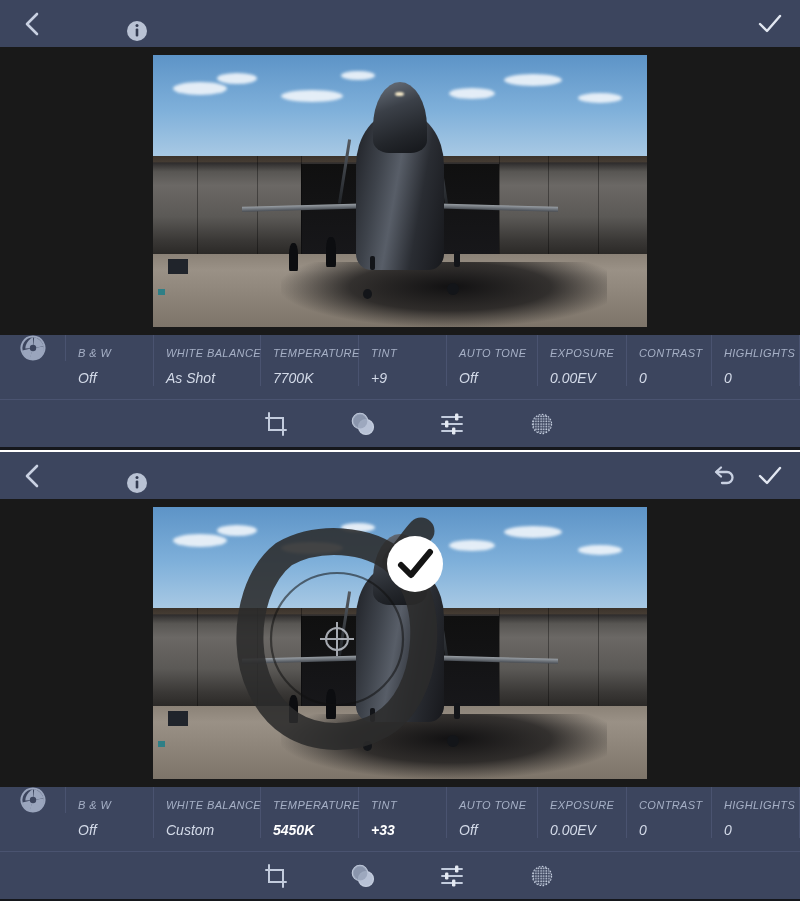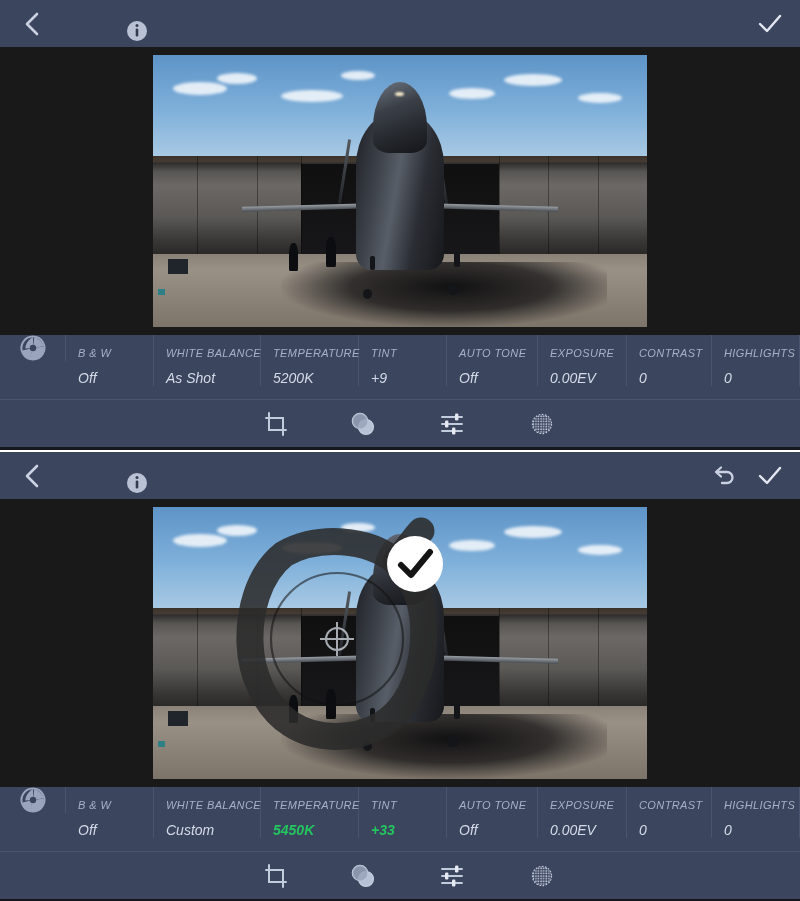--- a/index.html
+++ b/index.html
@@ -107,21 +107,21 @@
     flex: 0 0 auto; padding: 12px 0 0 12px; border-right: 1px solid #4a5370;
     cursor: pointer; position: relative;
   }
   .p-cell .lbl {
     font-size: 11px; letter-spacing: .4px; color: #a6b0c6; text-transform: uppercase;
     white-space: nowrap;
   }
   .p-cell .val {
     margin-top: 11px; font-size: 14px; color: #d3dae8; white-space: nowrap;
   }
-  .p-cell.changed .val { color: #22c55e; font-weight: bold; }
+  .p-cell.changed .val { color: #ffffff; font-weight: bold; }
 
   
   .toolbar {
     position: absolute; left: 0; top: 400px; width: 800px; height: 47px;
     background: #3c455e; display: flex; align-items: center;
   }
   .tool { position: absolute; top: 10px; width: 30px; height: 28px; cursor: pointer; }
   .t1 { left: 261px; } .t2 { left: 348px; } .t3 { left: 438px; } .t4 { left: 527px; }
   .botstrip {
     position: absolute; left: 0; top: 447px; width: 800px; height: 4px; background: #15171c;
@@ -210,21 +210,21 @@
     <div class="p-cell" style="width:88px">
       <div class="lbl">B &amp; W</div>
       <div class="val">Off</div>
     </div>
     <div class="p-cell" style="width:107px">
       <div class="lbl">WHITE BALANCE</div>
       <div class="val">As Shot</div>
     </div>
     <div class="p-cell" style="width:98px">
       <div class="lbl">TEMPERATURE</div>
-      <div class="val">5200K</div>
+      <div class="val">7700K</div>
     </div>
     <div class="p-cell" style="width:88px">
       <div class="lbl">TINT</div>
       <div class="val">+9</div>
     </div>
     <div class="p-cell" style="width:91px">
       <div class="lbl">AUTO TONE</div>
       <div class="val">Off</div>
     </div>
     <div class="p-cell" style="width:89px">

